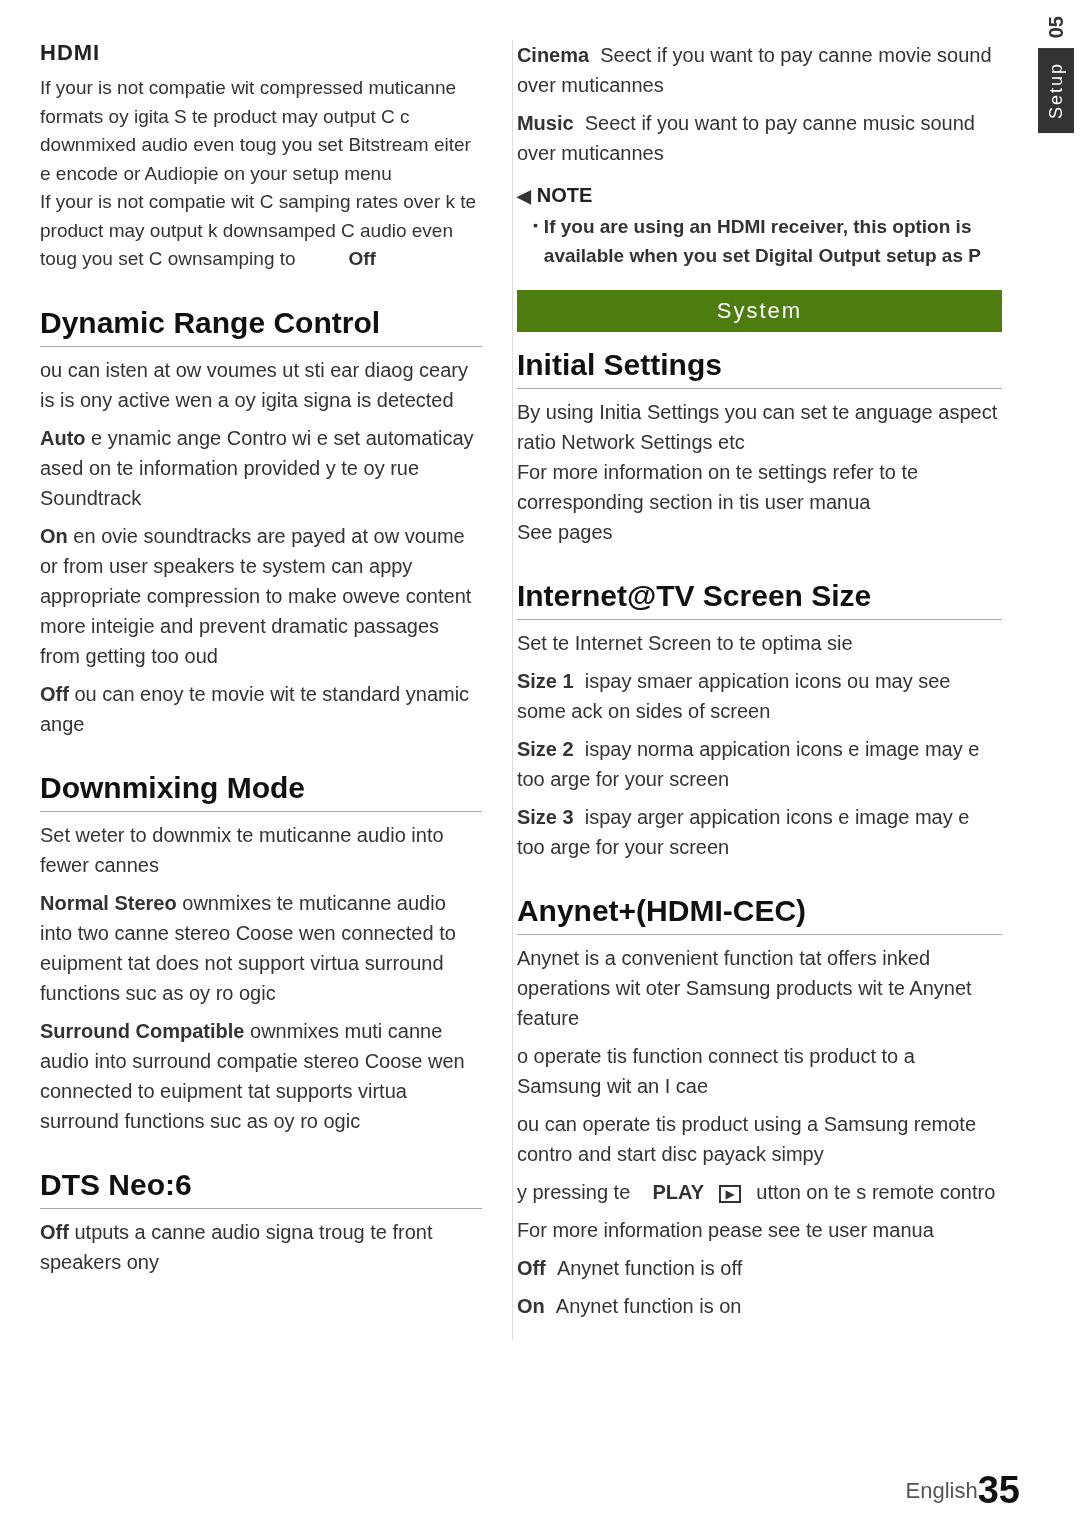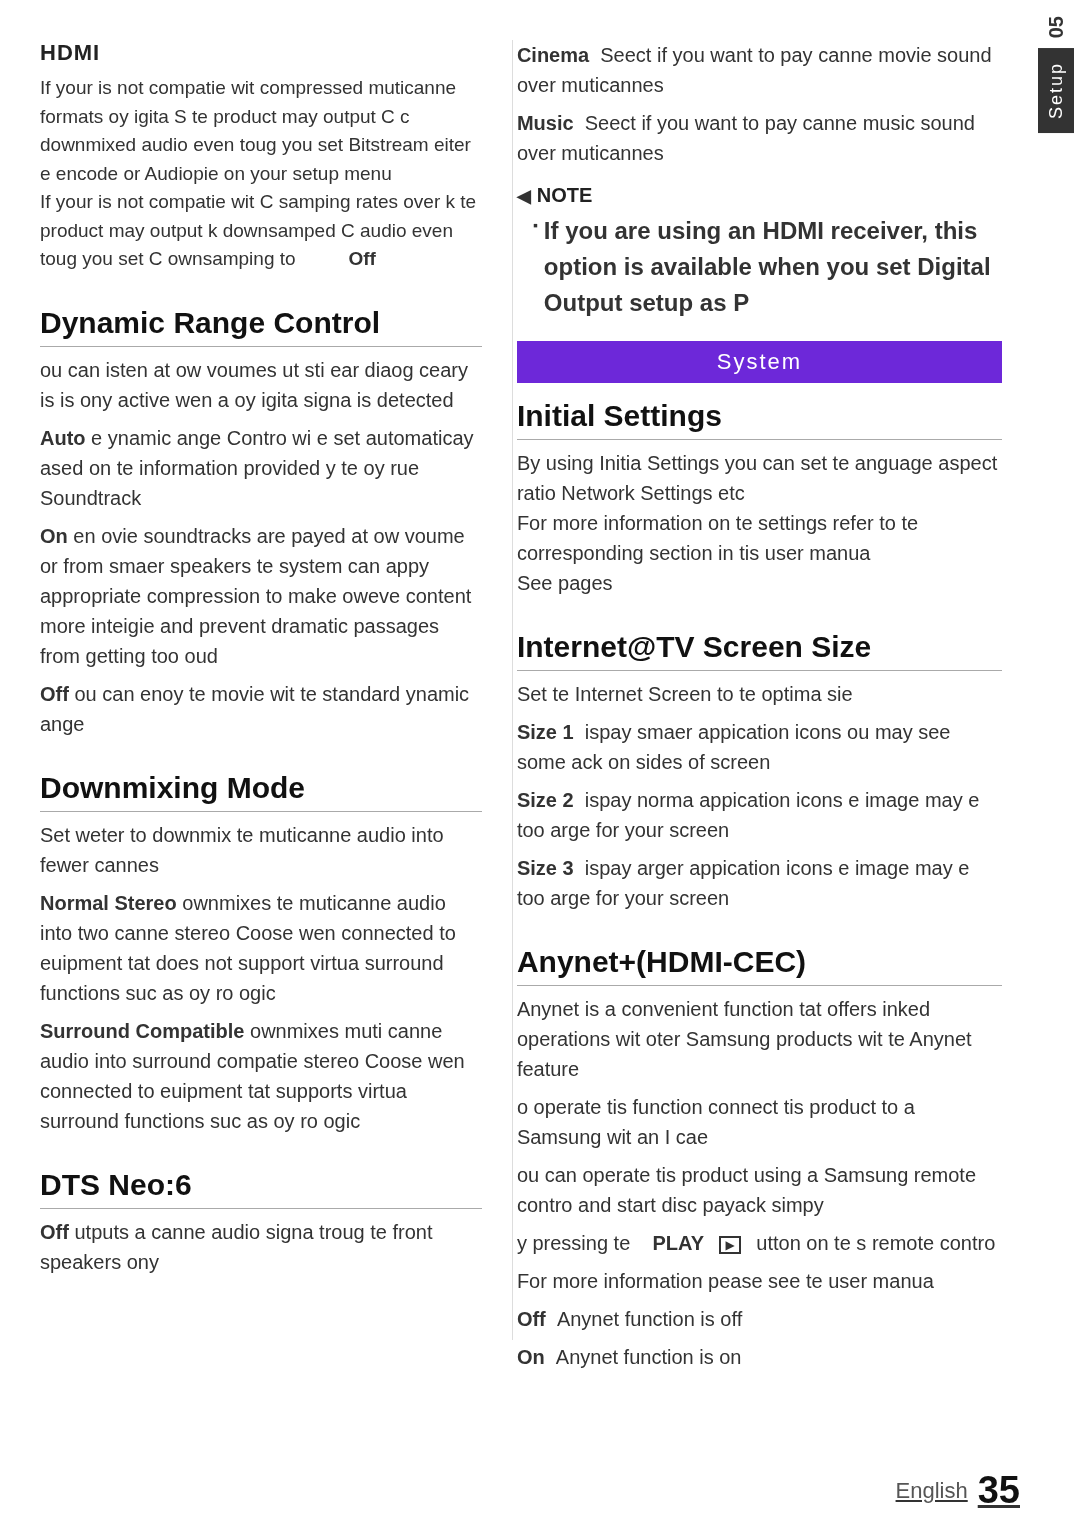--- a/index.html
+++ b/index.html
@@ -132,21 +132,21 @@
     }
 
     .hdmi-body {
       font-size: 19px;
       line-height: 1.5;
       color: #333;
     }
 
     
     .system-bar {
-      background: #6d28d9;
+      background: #4d7c0f;
       color: #fff;
       text-align: center;
       font-size: 22px;
       padding: 8px 0;
       margin-bottom: 16px;
       letter-spacing: 2px;
     }
 
     
     .note-box {
@@ -181,39 +181,37 @@
     }
 
     .note-item-bullet {
       margin-right: 6px;
       margin-top: 2px;
       font-size: 14px;
     }
 
     .note-item-text {
       font-weight: bold;
-      font-size: 24px;
+      font-size: 19px;
     }
 
     
     .top-entries {
       margin-bottom: 16px;
     }
 
     
     .page-footer {
       position: absolute;
       bottom: 20px;
       right: 60px;
       font-size: 22px;
       color: #333;
       display: flex;
       align-items: center;
-      gap: 10px;
-      text-decoration: underline;
     }
 
     .footer-word {
       color: #555;
     }
 
     .footer-number {
       font-size: 38px;
       font-weight: bold;
       color: #111;
@@ -266,21 +264,21 @@
         <div class="section-title">Dynamic Range Control</div>
         <div class="section-body">
           <p style="white-space:pre-line;">ou can isten at ow voumes ut sti ear diaog ceary
 is is ony active wen a oy igita signa is detected</p>
           <div class="entry">
             <span class="entry-label">Auto</span>
             <span class="entry-text"> <span>e ynamic ange Contro wi e set automaticay ased on te information provided y te oy rue Soundtrack</span></span>
           </div>
           <div class="entry">
             <span class="entry-label">On</span>
-            <span class="entry-text"> <span>en ovie soundtracks are payed at ow voume or from smaer speakers te system can appy appropriate compression to make oweve content more inteigie and prevent dramatic passages from getting too oud</span></span>
+            <span class="entry-text"> <span>en ovie soundtracks are payed at ow voume or from user speakers te system can appy appropriate compression to make oweve content more inteigie and prevent dramatic passages from getting too oud</span></span>
           </div>
           <div class="entry">
             <span class="entry-label">Off</span>
             <span class="entry-text"> <span>ou can enoy te movie wit te standard ynamic ange</span></span>
           </div>
         </div>
       </div>
 
       <div class="section">
         <div class="section-title">Downmixing Mode</div>

